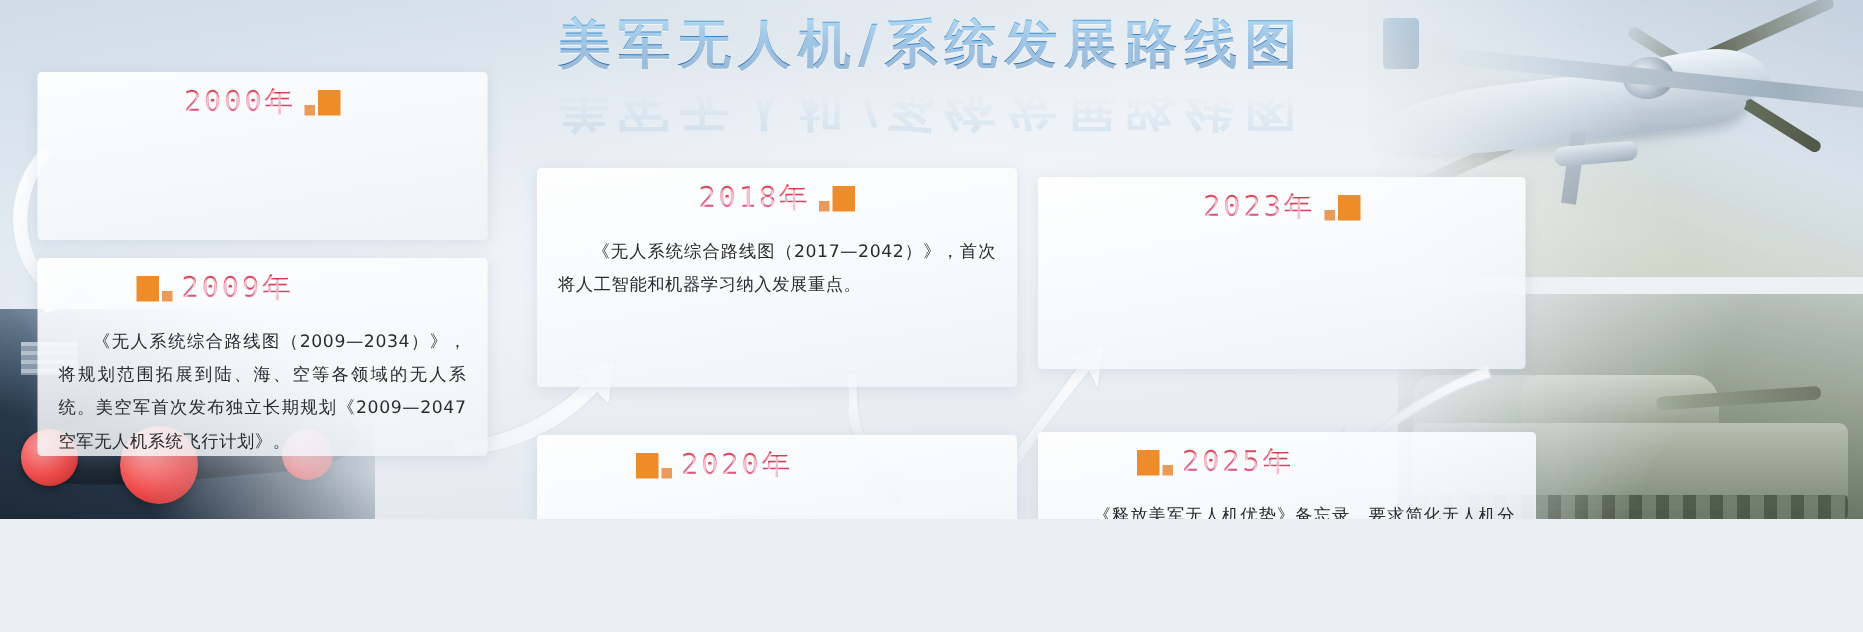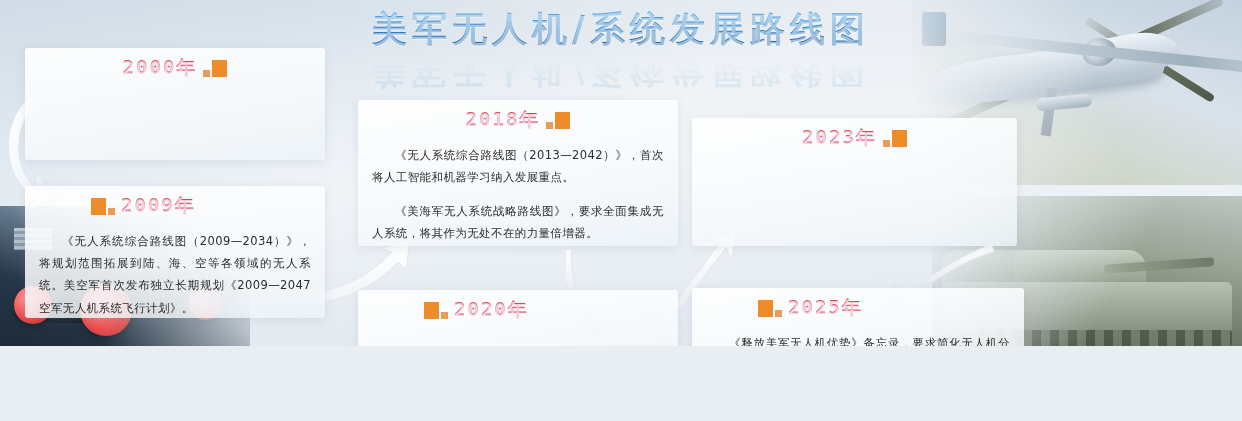--- a/index.html
+++ b/index.html
@@ -158,39 +158,39 @@
     background:linear-gradient(170deg, rgba(255,255,255,.93) 0%, rgba(248,251,253,.86) 55%, rgba(238,244,249,.80) 100%);
     border-radius:3px;
     box-shadow:0 2px 10px rgba(120,140,160,.18);
     padding:8px 14px 10px 14px;
     box-sizing:border-box;
   }
   .year-row{display:flex;align-items:center;justify-content:center;gap:6px;height:24px;margin-bottom:2px;}
   .year-row.left-mark{justify-content:flex-start;padding-left:52px;}
   .year{
     font-family:"DejaVu Sans Mono","Liberation Mono",monospace;
-    font-size:19px;font-weight:bold;letter-spacing:2px;
+    font-size:19px;font-weight:normal;letter-spacing:2px;
     background:linear-gradient(180deg,#e03a3a 0%,#d42f5c 55%,#f07ba0 100%);
     -webkit-background-clip:text;background-clip:text;color:transparent;
     text-shadow:0 1px 1px rgba(255,255,255,.8);
   }
   .marks{display:flex;align-items:flex-end;gap:2px;}
   .mk-sm{width:7px;height:7px;background:#e8893c;opacity:.85;}
   .mk-lg{width:15px;height:17px;background:#ef8c2a;}
   .marks.rev{flex-direction:row-reverse;}
   .body-text{
     font-family:"DejaVu Sans","Liberation Sans",sans-serif;
     font-size:11.5px;color:#2b2b2b;line-height:1.95;
     text-align:justify;text-indent:2em;letter-spacing:.4px;
   }
   .body-text + .body-text{margin-top:0;}
 
   #card-2000{left:25px;top:48px;width:300px;height:112px;}
-  #card-2009{left:25px;top:186px;width:300px;height:132px;}
-  #card-2018{left:358px;top:100px;width:320px;height:146px;}
+  #card-2009{left:25px;top:172px;width:300px;height:132px;}
+  #card-2018{left:358px;top:112px;width:320px;height:146px;}
   #card-2020{left:358px;top:290px;width:320px;height:118px;}
   #card-2023{left:692px;top:118px;width:325px;height:128px;}
   #card-2025{left:692px;top:288px;width:332px;height:118px;}
 
   
   .arrow{position:absolute;z-index:4;pointer-events:none;}
   #arrow-1-2{left:6px;top:96px;}
   #arrow-2-3{left:296px;top:236px;}
   #arrow-3-4{left:566px;top:244px;}
   #arrow-4-5{left:648px;top:228px;}
@@ -312,22 +312,21 @@
   </div>
 
   <div class="card" id="card-2018">
     <div class="year-row">
       <span class="year">2018年</span>
       <span class="marks">
         <span class="mk-sm"></span>
           <span class="mk-lg"></span>
       </span>
     </div>
-    <p class="body-text">《无人系统综合路线图（2013—2042）》，首次将人工智能和机器学习纳入发展重点。</p>
-    <p class="body-text">《美海军无人系统战略路线图》，要求全面集成无人系统，将其作为无处不在的力量倍增器。</p>
+    <p class="body-text">《无人系统综合路线图（2017—2042）》，首次将人工智能和机器学习纳入发展重点。</p>
   </div>
 
   <div class="card" id="card-2020">
     <div class="year-row left-mark">
       <span class="marks rev">
         <span class="mk-sm"></span>
           <span class="mk-lg"></span>
       </span>
       <span class="year">2020年</span>
     </div>

